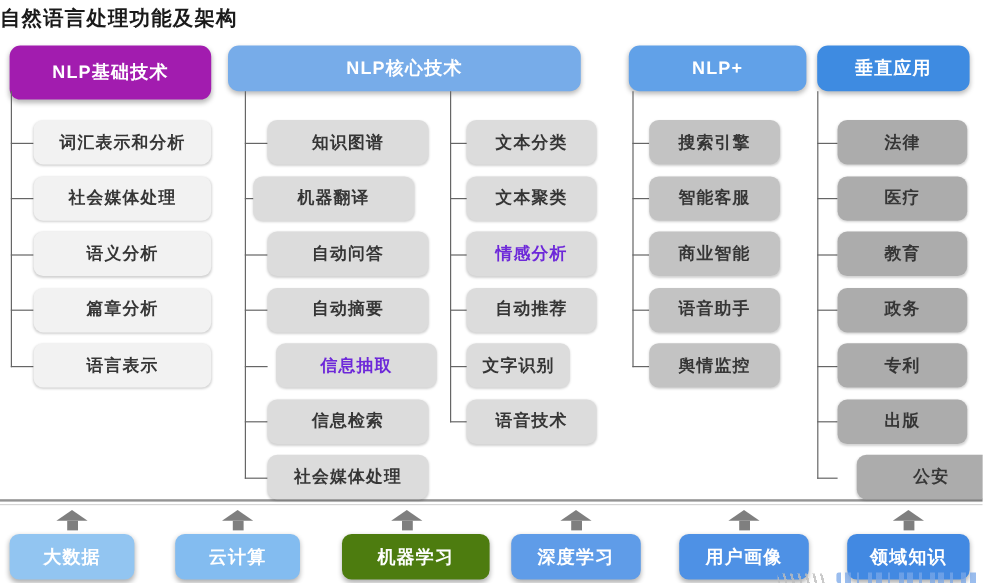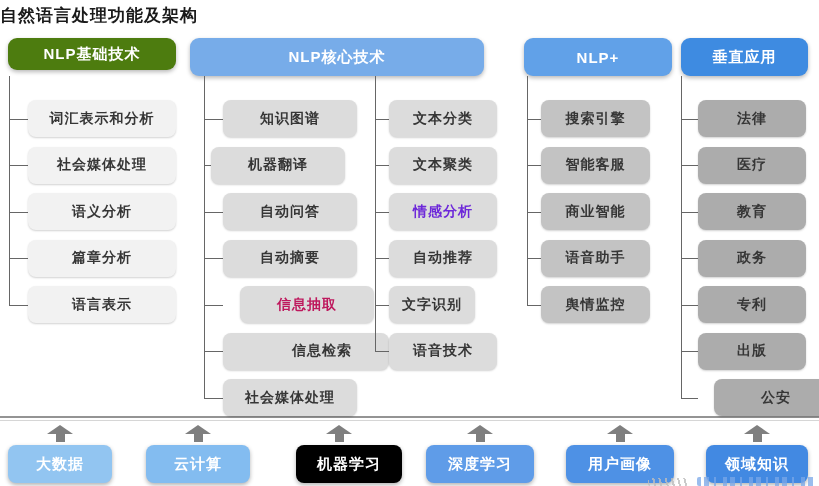--- a/index.html
+++ b/index.html
@@ -46,21 +46,21 @@
 </head>
 <body>
 
 <div id="canvas">
   <div class="title">自然语言处理功能及架构</div>
 
   <div class="sep sep-main"></div>
   <div class="sep sep-sub"></div>
 
   <div id="groups">
-      <div class="hdr" style="left: 8px; top: 38px; width: 168px; height: 32px; background: #4d7c0f;">NLP基础技术</div>
+      <div class="hdr" style="left: 8px; top: 38px; width: 168px; height: 45px; background: #a21caf;">NLP基础技术</div>
       <div class="vline" style="left: 9px; top: 76px; width: 1px; height: 229.5px; background: rgb(102, 102, 102);"></div>
       <div class="stub" style="left: 9px; top: 118.5px; width: 19px; height: 1px; background: rgb(102, 102, 102);"></div>
       <div class="itm" style="left: 28px; top: 100px; width: 148px; height: 37px; background: rgb(242, 242, 242); color: rgb(54, 54, 54);">词汇表示和分析</div>
       <div class="stub" style="left: 9px; top: 165px; width: 19px; height: 1px; background: rgb(102, 102, 102);"></div>
       <div class="itm" style="left: 28px; top: 146.5px; width: 148px; height: 37px; background: rgb(242, 242, 242); color: rgb(54, 54, 54);">社会媒体处理</div>
       <div class="stub" style="left: 9px; top: 211.5px; width: 19px; height: 1px; background: rgb(102, 102, 102);"></div>
       <div class="itm" style="left: 28px; top: 193px; width: 148px; height: 37px; background: rgb(242, 242, 242); color: rgb(54, 54, 54);">语义分析</div>
       <div class="stub" style="left: 9px; top: 258px; width: 19px; height: 1px; background: rgb(102, 102, 102);"></div>
       <div class="itm" style="left: 28px; top: 239.5px; width: 148px; height: 37px; background: rgb(242, 242, 242); color: rgb(54, 54, 54);">篇章分析</div>
       <div class="stub" style="left: 9px; top: 304.5px; width: 19px; height: 1px; background: rgb(102, 102, 102);"></div>
@@ -69,23 +69,23 @@
       <div class="vline" style="left: 204px; top: 76px; width: 1px; height: 322.5px; background: rgb(102, 102, 102);"></div>
       <div class="stub" style="left: 204px; top: 118.5px; width: 19px; height: 1px; background: rgb(102, 102, 102);"></div>
       <div class="itm" style="left: 223px; top: 100px; width: 134px; height: 37px; background: rgb(220, 220, 220); color: rgb(54, 54, 54);">知识图谱</div>
       <div class="stub" style="left: 204px; top: 165px; width: 19px; height: 1px; background: rgb(102, 102, 102);"></div>
       <div class="itm" style="left: 211px; top: 146.5px; width: 134px; height: 37px; background: rgb(220, 220, 220); color: rgb(54, 54, 54);">机器翻译</div>
       <div class="stub" style="left: 204px; top: 211.5px; width: 19px; height: 1px; background: rgb(102, 102, 102);"></div>
       <div class="itm" style="left: 223px; top: 193px; width: 134px; height: 37px; background: rgb(220, 220, 220); color: rgb(54, 54, 54);">自动问答</div>
       <div class="stub" style="left: 204px; top: 258px; width: 19px; height: 1px; background: rgb(102, 102, 102);"></div>
       <div class="itm" style="left: 223px; top: 239.5px; width: 134px; height: 37px; background: rgb(220, 220, 220); color: rgb(54, 54, 54);">自动摘要</div>
       <div class="stub" style="left: 204px; top: 304.5px; width: 19px; height: 1px; background: rgb(102, 102, 102);"></div>
-      <div class="itm" style="left: 240px; top: 286px; width: 134px; height: 37px; background: rgb(220, 220, 220); color: #be185d;">信息抽取</div>
+      <div class="itm" style="left: 230px; top: 286px; width: 134px; height: 37px; background: rgb(220, 220, 220); color: #6d28d9;">信息抽取</div>
       <div class="stub" style="left: 204px; top: 351px; width: 19px; height: 1px; background: rgb(102, 102, 102);"></div>
-      <div class="itm" style="left: 223px; top: 332.5px; width: 134px; height: 37px; background: rgb(220, 220, 220); color: rgb(54, 54, 54); padding-left: 32px;">信息检索</div>
+      <div class="itm" style="left: 223px; top: 332.5px; width: 134px; height: 37px; background: rgb(220, 220, 220); color: rgb(54, 54, 54);">信息检索</div>
       <div class="stub" style="left: 204px; top: 397.5px; width: 19px; height: 1px; background: rgb(102, 102, 102);"></div>
       <div class="itm" style="left: 223px; top: 379px; width: 134px; height: 37px; background: rgb(220, 220, 220); color: rgb(54, 54, 54);">社会媒体处理</div>
       <div class="vline" style="left: 375px; top: 76px; width: 1px; height: 276px; background: rgb(102, 102, 102);"></div>
       <div class="stub" style="left: 375px; top: 118.5px; width: 14px; height: 1px; background: rgb(102, 102, 102);"></div>
       <div class="itm" style="left: 389px; top: 100px; width: 108px; height: 37px; background: rgb(220, 220, 220); color: rgb(54, 54, 54);">文本分类</div>
       <div class="stub" style="left: 375px; top: 165px; width: 14px; height: 1px; background: rgb(102, 102, 102);"></div>
       <div class="itm" style="left: 389px; top: 146.5px; width: 108px; height: 37px; background: rgb(220, 220, 220); color: rgb(54, 54, 54);">文本聚类</div>
       <div class="stub" style="left: 375px; top: 211.5px; width: 14px; height: 1px; background: rgb(102, 102, 102);"></div>
       <div class="itm" style="left: 389px; top: 193px; width: 108px; height: 37px; background: rgb(220, 220, 220); color: #6d28d9;">情感分析</div>
       <div class="stub" style="left: 375px; top: 258px; width: 14px; height: 1px; background: rgb(102, 102, 102);"></div>
@@ -131,21 +131,21 @@
       <div class="fbox" style="left: 8px; width: 104px; background: rgb(146, 197, 241);">大数据</div>
       <div class="arrow" style="left: 185px; top: 425px;">
         <div class="head" style="border-bottom-color: rgb(127, 127, 127);"></div>
         <div class="stem" style="background: rgb(127, 127, 127);"></div>
       </div>
       <div class="fbox" style="left: 146px; width: 104px; background: rgb(131, 188, 240);">云计算</div>
       <div class="arrow" style="left: 326px; top: 425px;">
         <div class="head" style="border-bottom-color: rgb(127, 127, 127);"></div>
         <div class="stem" style="background: rgb(127, 127, 127);"></div>
       </div>
-      <div class="fbox" style="left: 296px; width: 106px; background: #000000;">机器学习</div>
+      <div class="fbox" style="left: 285px; width: 123px; background: #4d7c0f;">机器学习</div>
       <div class="arrow" style="left: 467px; top: 425px;">
         <div class="head" style="border-bottom-color: rgb(127, 127, 127);"></div>
         <div class="stem" style="background: rgb(127, 127, 127);"></div>
       </div>
       <div class="fbox" style="left: 426px; width: 108px; background: rgb(95, 156, 232);">深度学习</div>
       <div class="arrow" style="left: 607px; top: 425px;">
         <div class="head" style="border-bottom-color: rgb(127, 127, 127);"></div>
         <div class="stem" style="background: rgb(127, 127, 127);"></div>
       </div>
       <div class="fbox" style="left: 566px; width: 108px; background: rgb(78, 145, 229);">用户画像</div>

